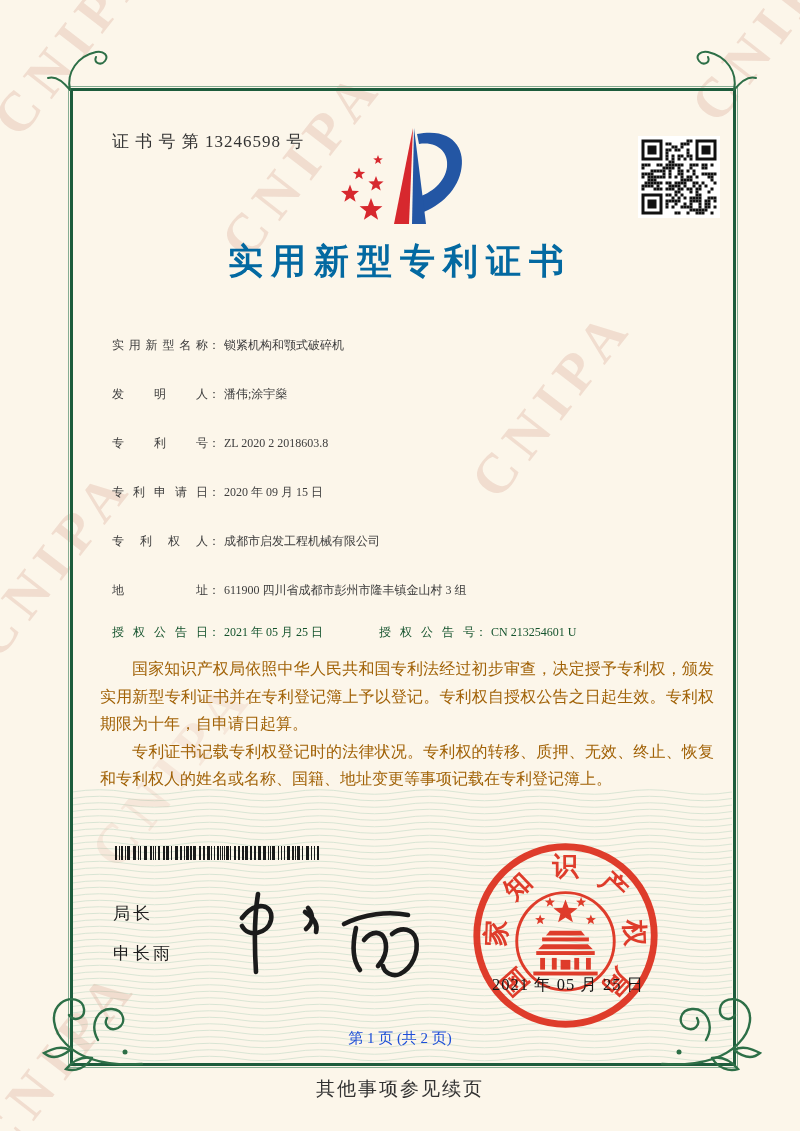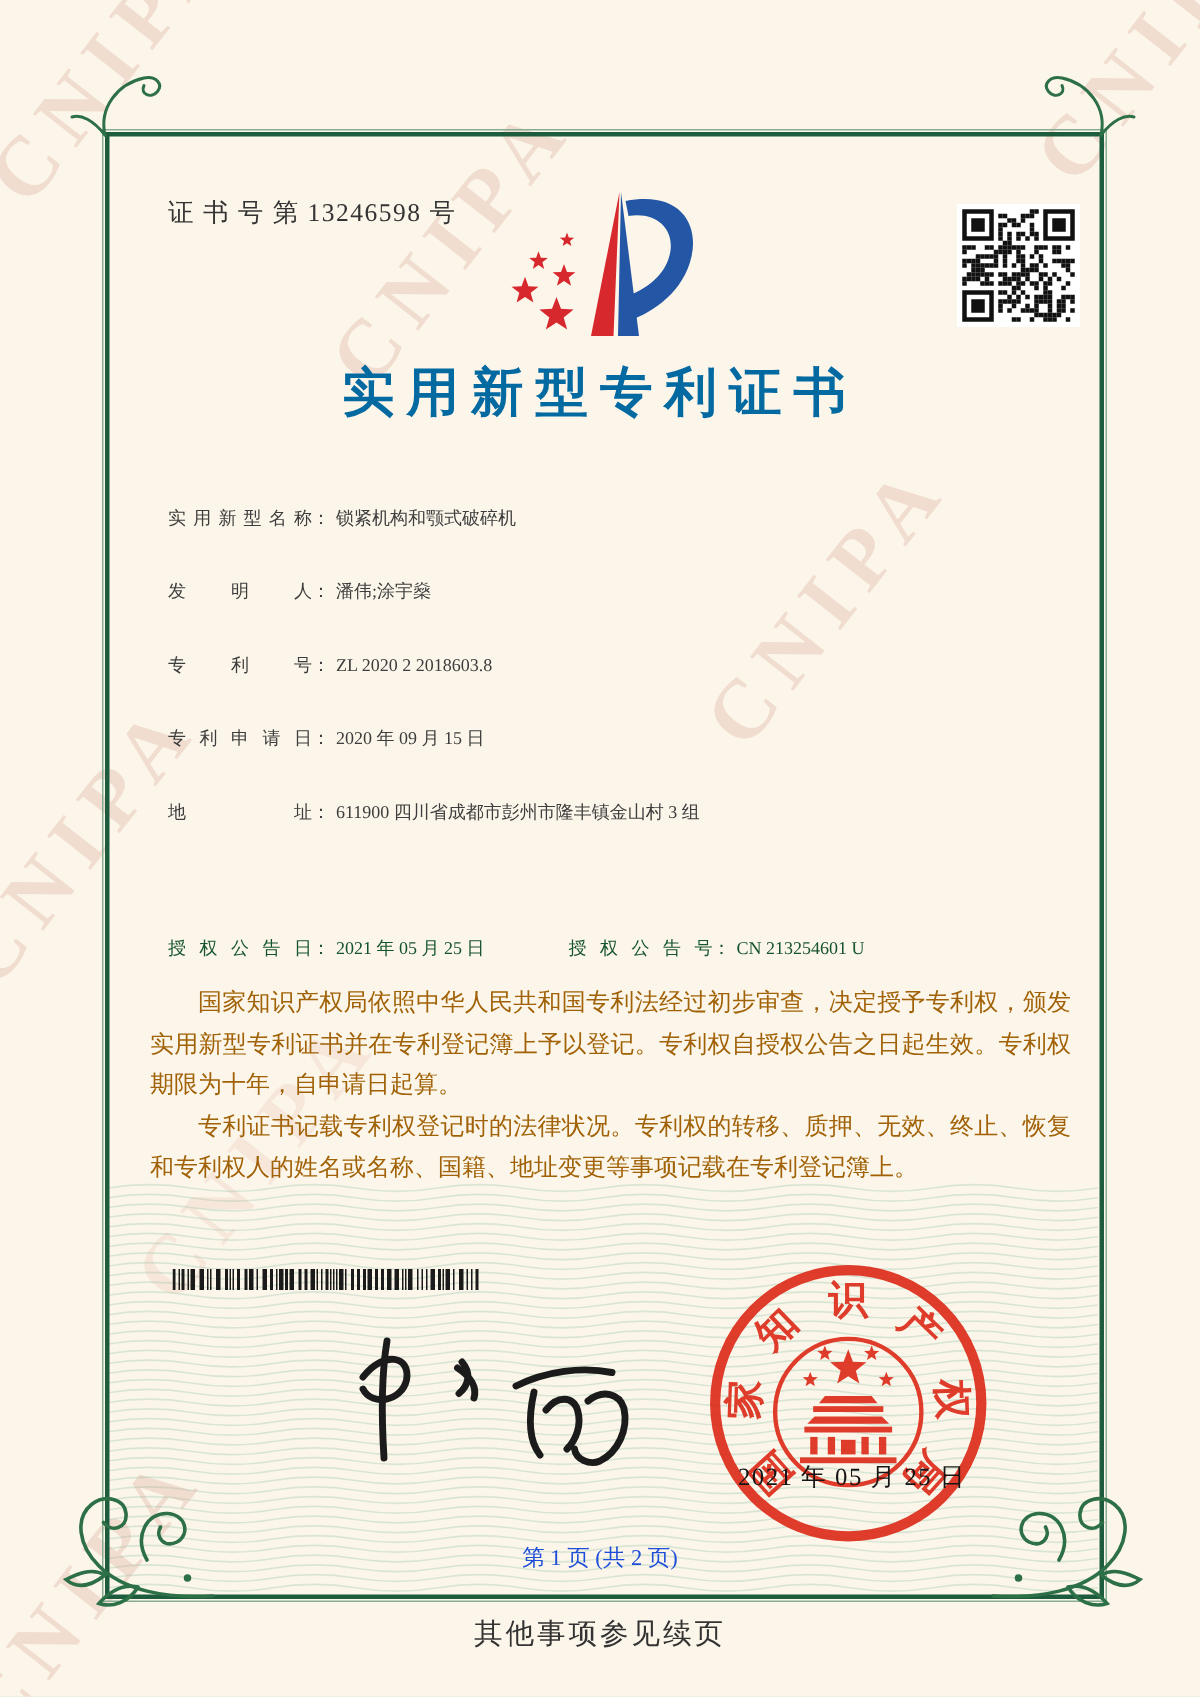--- a/index.html
+++ b/index.html
@@ -383,20 +383,23 @@
       <div class="frow">
         <span class="flabel">发明人</span><span class="fcolon">：</span><span>潘伟;涂宇燊</span>
       </div>
       <div class="frow">
         <span class="flabel">专利号</span><span class="fcolon">：</span><span>ZL 2020 2 2018603.8</span>
       </div>
       <div class="frow">
         <span class="flabel">专利申请日</span><span class="fcolon">：</span><span>2020 年 09 月 15 日</span>
       </div>
       <div class="frow">
+        <span class="flabel">专利权人</span><span class="fcolon">：</span><span>成都市启发工程机械有限公司</span>
+      </div>
+      <div class="frow">
         <span class="flabel">地址</span><span class="fcolon">：</span><span>611900 四川省成都市彭州市隆丰镇金山村 3 组</span>
       </div>
     </div>
 
     <div class="grant">
       <span><span class="flabel">授权公告日</span><span class="fcolon">：</span><span>2021 年 05 月 25 日</span></span><span class="pair2"><span class="flabel">授权公告号</span><span class="fcolon">：</span><span>CN 213254601 U</span></span>
     </div>
 
     <div class="paras">
       <p>国家知识产权局依照中华人民共和国专利法经过初步审查，决定授予专利权，颁发实用新型专利证书并在专利登记簿上予以登记。专利权自授权公告之日起生效。专利权期限为十年，自申请日起算。</p>
@@ -455,20 +458,24 @@
         <rect x="177" y="0" width="2" height="14" fill="#1a1a1a"></rect>
         <rect x="180" y="0" width="1" height="14" fill="#1a1a1a"></rect>
         <rect x="182" y="0" width="3" height="14" fill="#1a1a1a"></rect>
         <rect x="187" y="0" width="1" height="14" fill="#1a1a1a"></rect>
         <rect x="191" y="0" width="3" height="14" fill="#1a1a1a"></rect>
         <rect x="196" y="0" width="1" height="14" fill="#1a1a1a"></rect>
         <rect x="199" y="0" width="1" height="14" fill="#1a1a1a"></rect>
         <rect x="202" y="0" width="2" height="14" fill="#1a1a1a"></rect>
       </svg>
 
+    <div class="signoff">
+      <div>局长</div>
+      <div>申长雨</div>
+    </div>
 
     <svg class="sig-hand" width="230" height="110" viewBox="0 0 230 110">
       <g fill="none" stroke="#1b1b1b" stroke-width="4.6" stroke-linecap="round" stroke-linejoin="round">
         <path d="M46,16 C43,34 42,62 44,94"></path>
         <path d="M30,40 C44,22 62,26 59,42 C56,56 36,60 30,48"></path>
         <path d="M96,30 C102,37 101,45 94,51"></path>
         <path d="M93,34 C102,40 106,47 104,54"></path>
         <path d="M132,46 C152,36 176,33 196,37"></path>
         <path d="M144,50 C140,68 141,83 148,92"></path>
         <path d="M152,62 C160,52 170,53 173,62 C176,72 172,82 166,88"></path>

